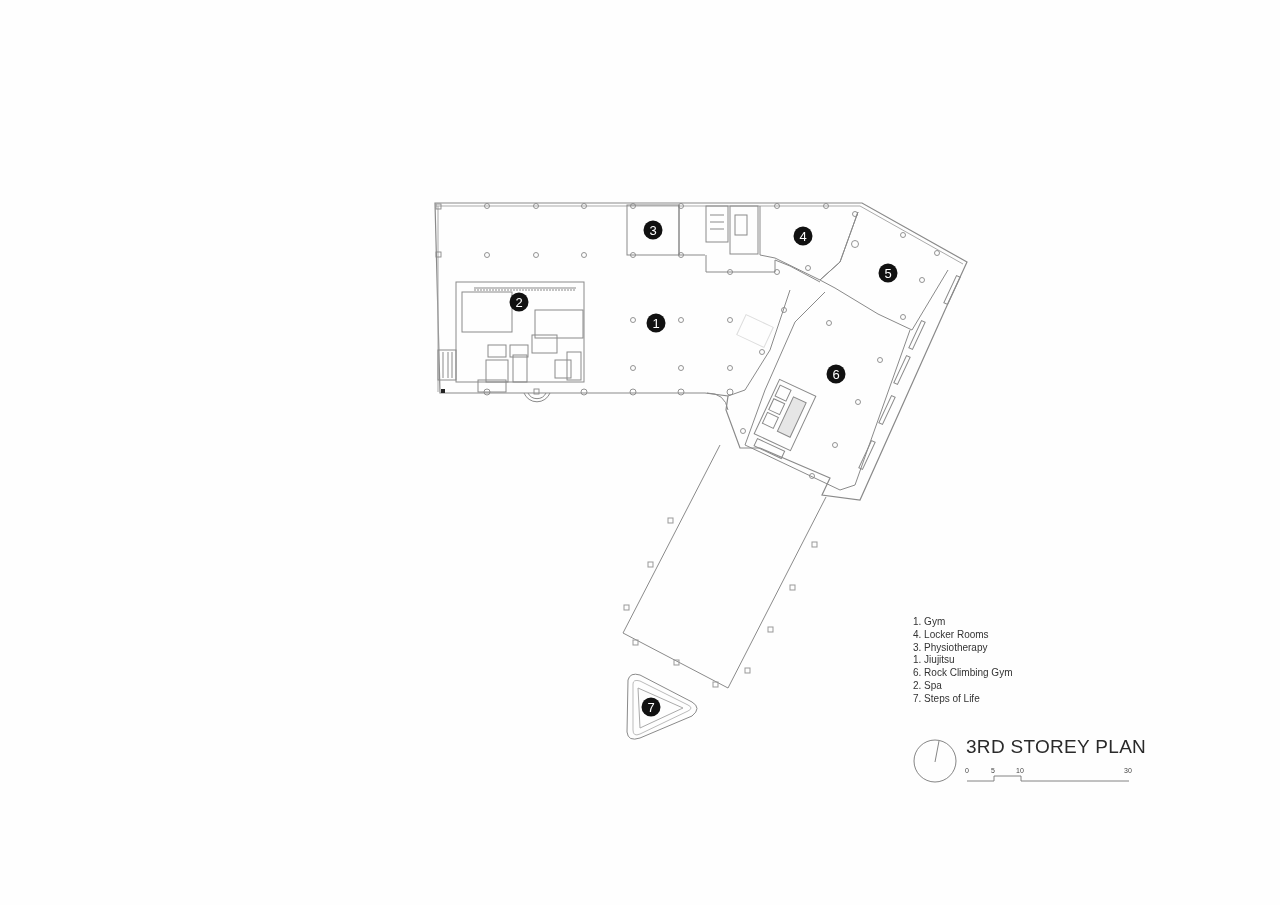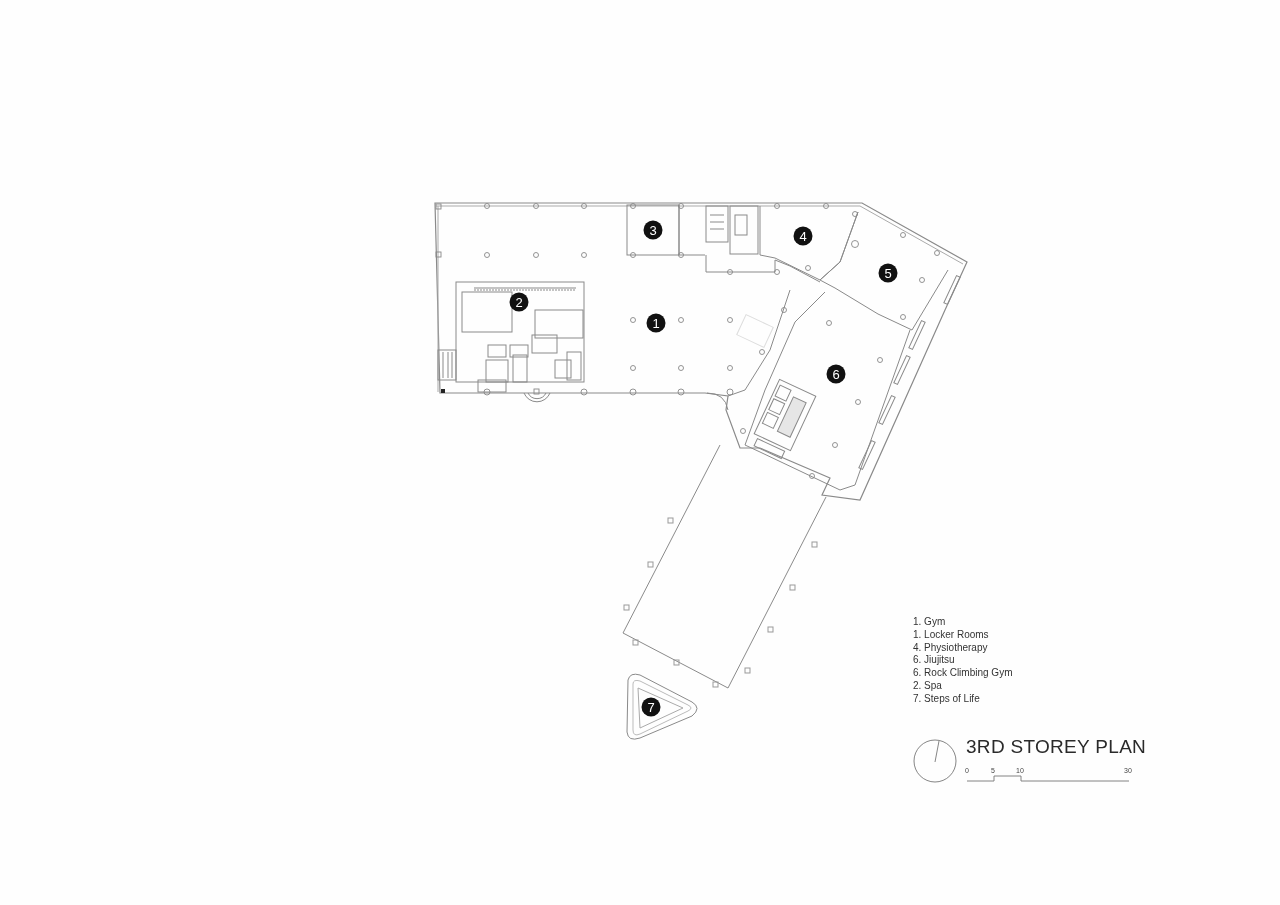--- a/index.html
+++ b/index.html
@@ -169,23 +169,23 @@
     <line x1="935" y1="762" x2="939" y2="741"></line>
   </g>
 
   <g fill="none" stroke="#777" stroke-width="0.9">
     <path d="M967 781 L994 781 L994 776 L1021 776 L1021 781 L1129 781"></path>
   </g>
 </svg>
 
 <div class="legend">
   <div>1. Gym</div>
-  <div>1. Locker Rooms</div>
-  <div>4. Physiotherapy</div>
-  <div>6. Jiujitsu</div>
+  <div>4. Locker Rooms</div>
+  <div>3. Physiotherapy</div>
+  <div>1. Jiujitsu</div>
   <div>6. Rock Climbing Gym</div>
   <div>2. Spa</div>
   <div>7. Steps of Life</div>
 </div>
 
 <div class="title">3RD STOREY PLAN</div>
 
 <span class="scale-lbl" style="left:965px">0</span>
 <span class="scale-lbl" style="left:991px">5</span>
 <span class="scale-lbl" style="left:1016px">10</span>

